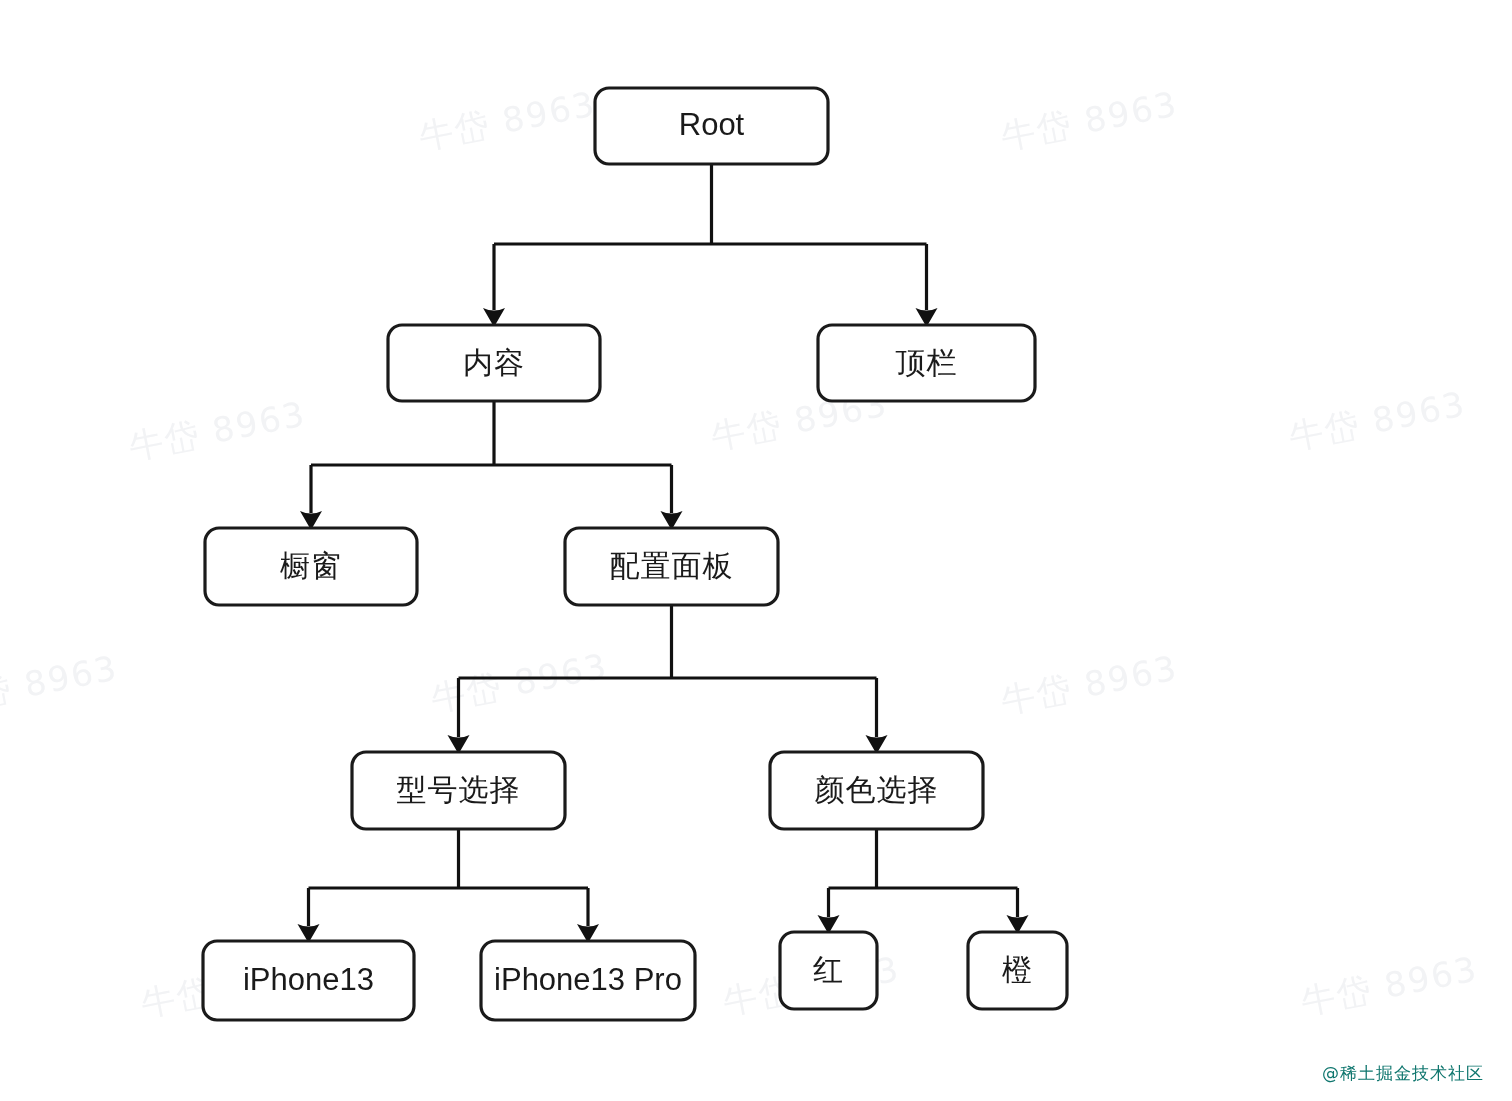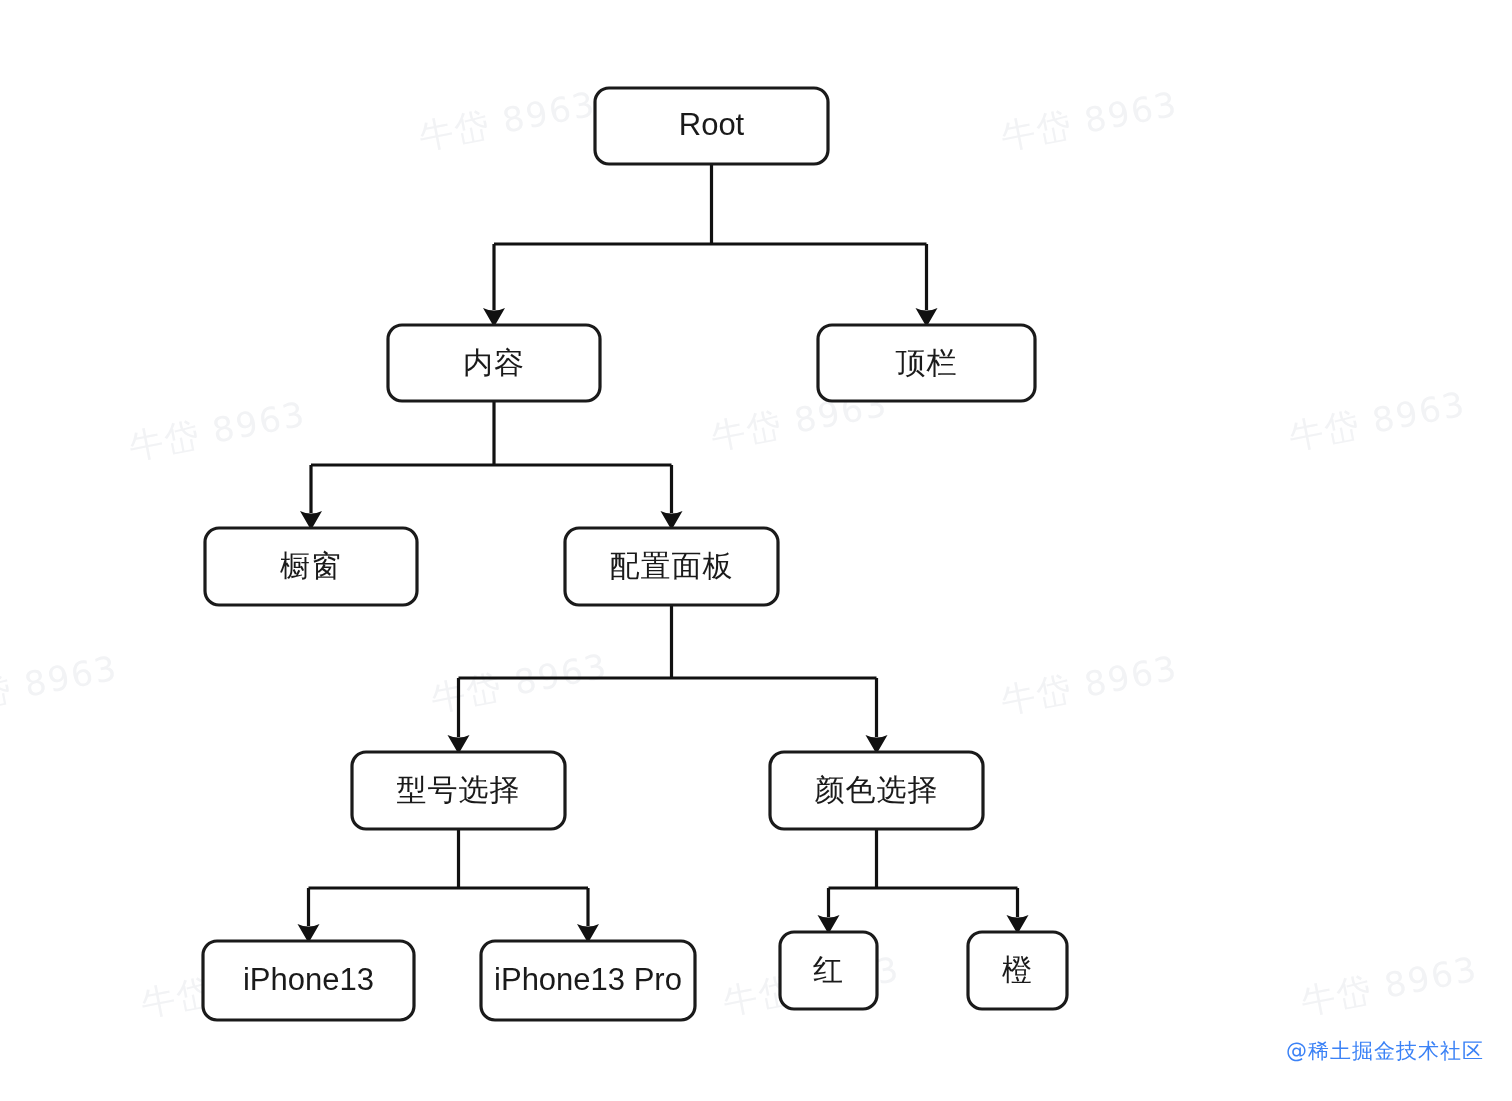--- a/index.html
+++ b/index.html
@@ -65,23 +65,23 @@
     stroke-linecap: butt;
     stroke-linejoin: miter;
   }
   .arrow-head {
     fill: #111111;
     stroke: none;
   }
   .credit {
     position: absolute;
     right: 28px;
-    bottom: 36px;
-    color: #3b82f6;
-    font-size: 21px;
+    bottom: 16px;
+    color: #0f766e;
+    font-size: 17px;
     font-family: "DejaVu Sans", sans-serif;
     letter-spacing: 1px;
     z-index: 2;
     white-space: nowrap;
     user-select: none;
   }
 </style>
 </head>
 <body>
 

